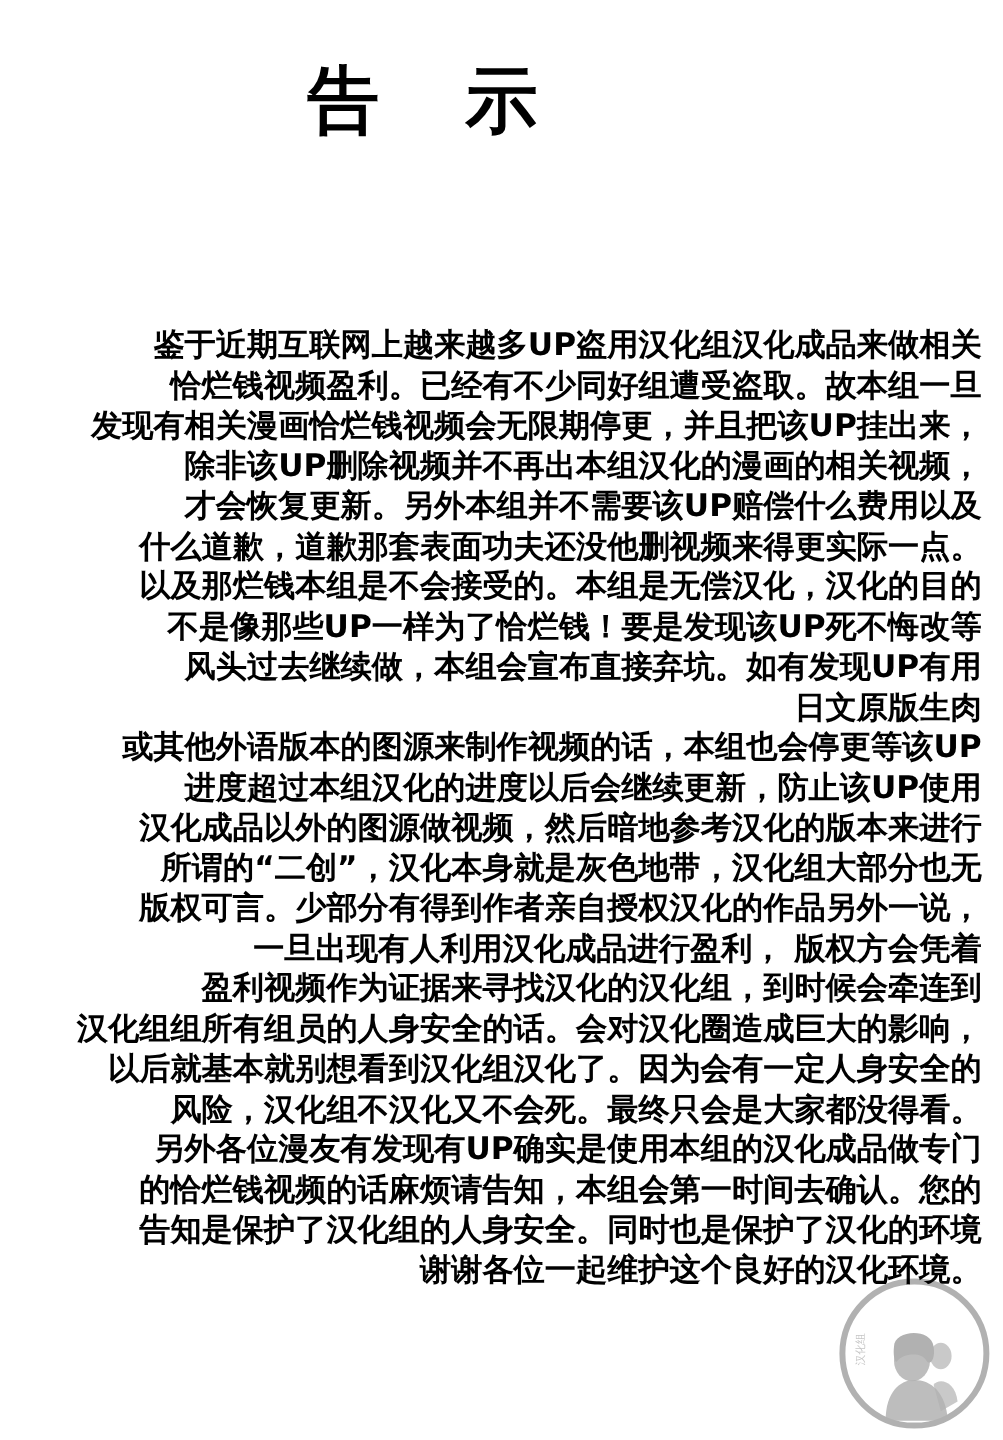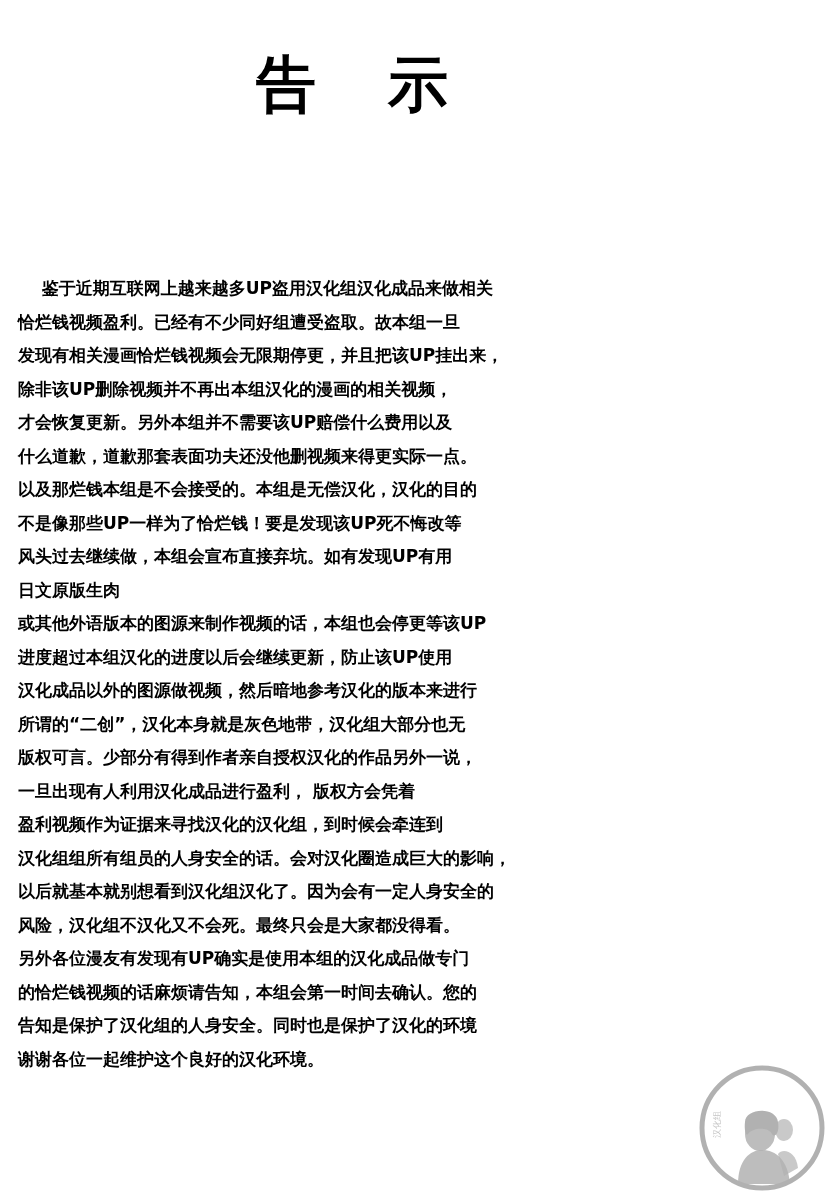--- a/index.html
+++ b/index.html
@@ -34,27 +34,28 @@
     line-height: 1.2;
     font-family: "DejaVu Sans", "Liberation Sans", sans-serif;
   }
   .body-block {
     position: absolute;
     top: 272px;
     left: 18px;
     width: 800px;
   }
   .para {
-    font-size: 17px;
+    font-size: 26px;
     line-height: 33.5px;
     font-weight: bold;
     letter-spacing: 0px;
     white-space: pre-wrap;
     word-break: break-all;
     font-family: "DejaVu Sans", "Liberation Sans", sans-serif;
+    text-align: right;
   }
   .watermark {
     position: absolute;
     right: 10px;
     bottom: 8px;
     width: 128px;
     height: 128px;
     opacity: 0.30;
     pointer-events: none;
   }

